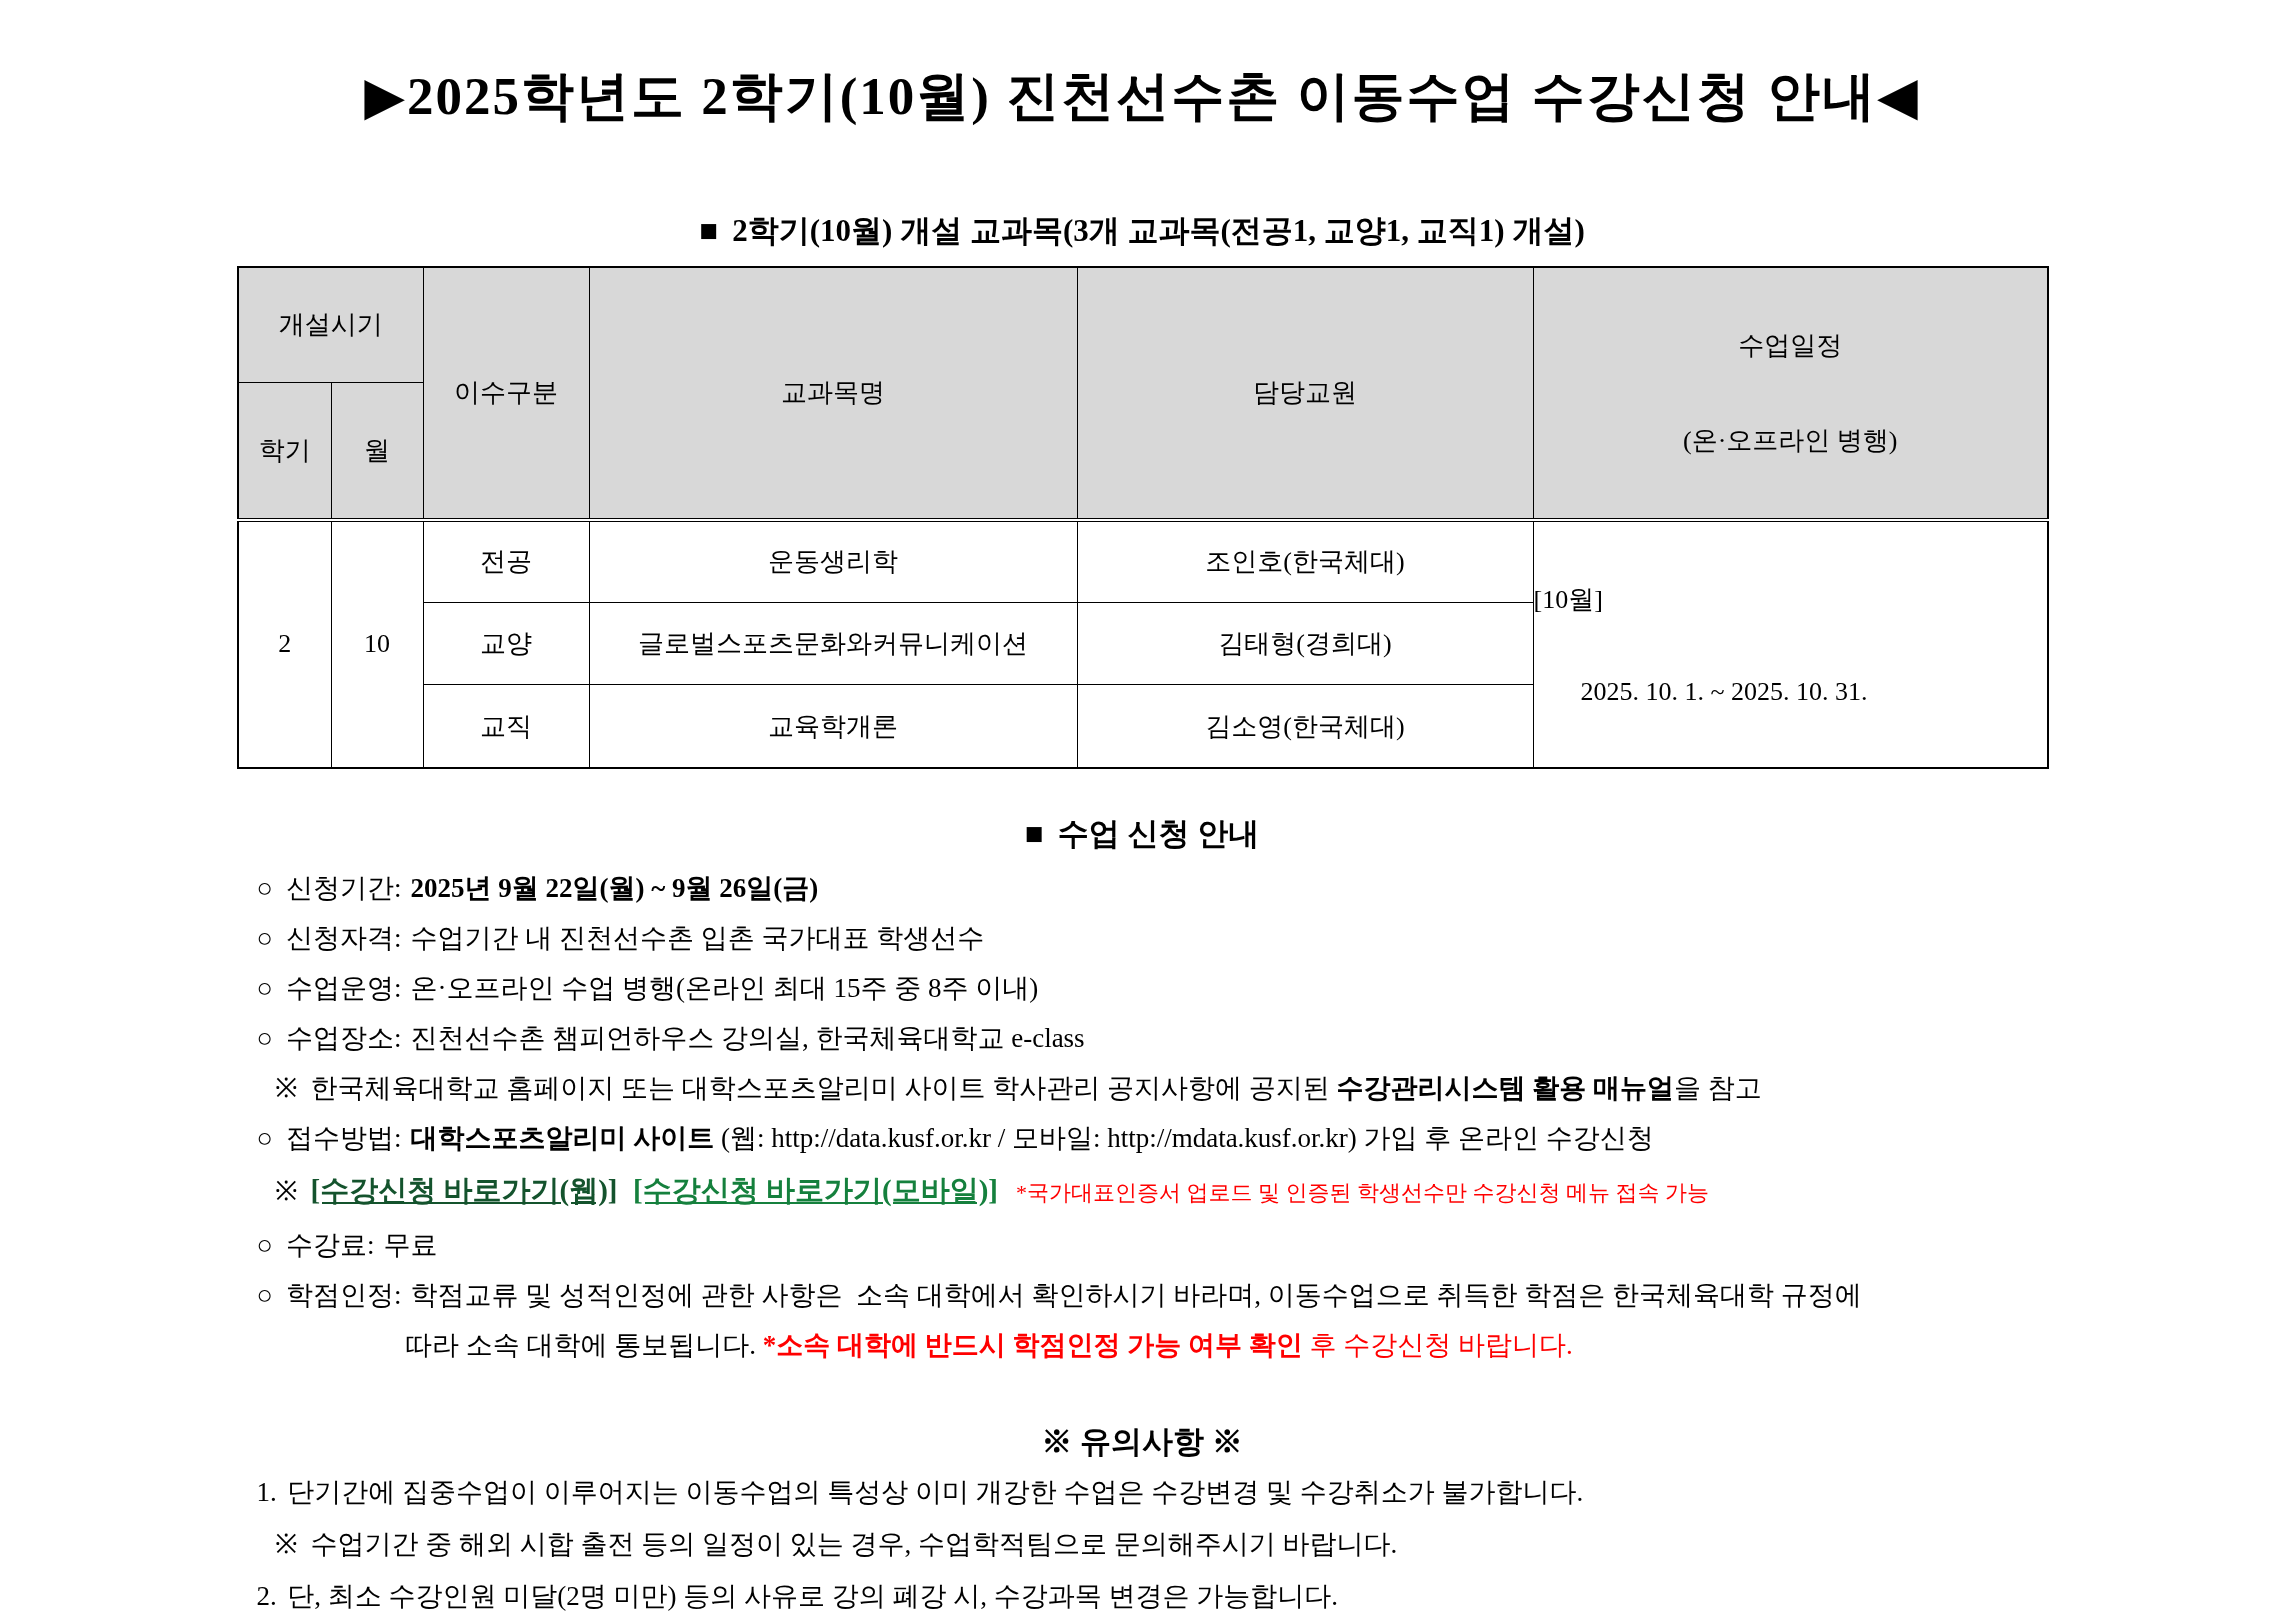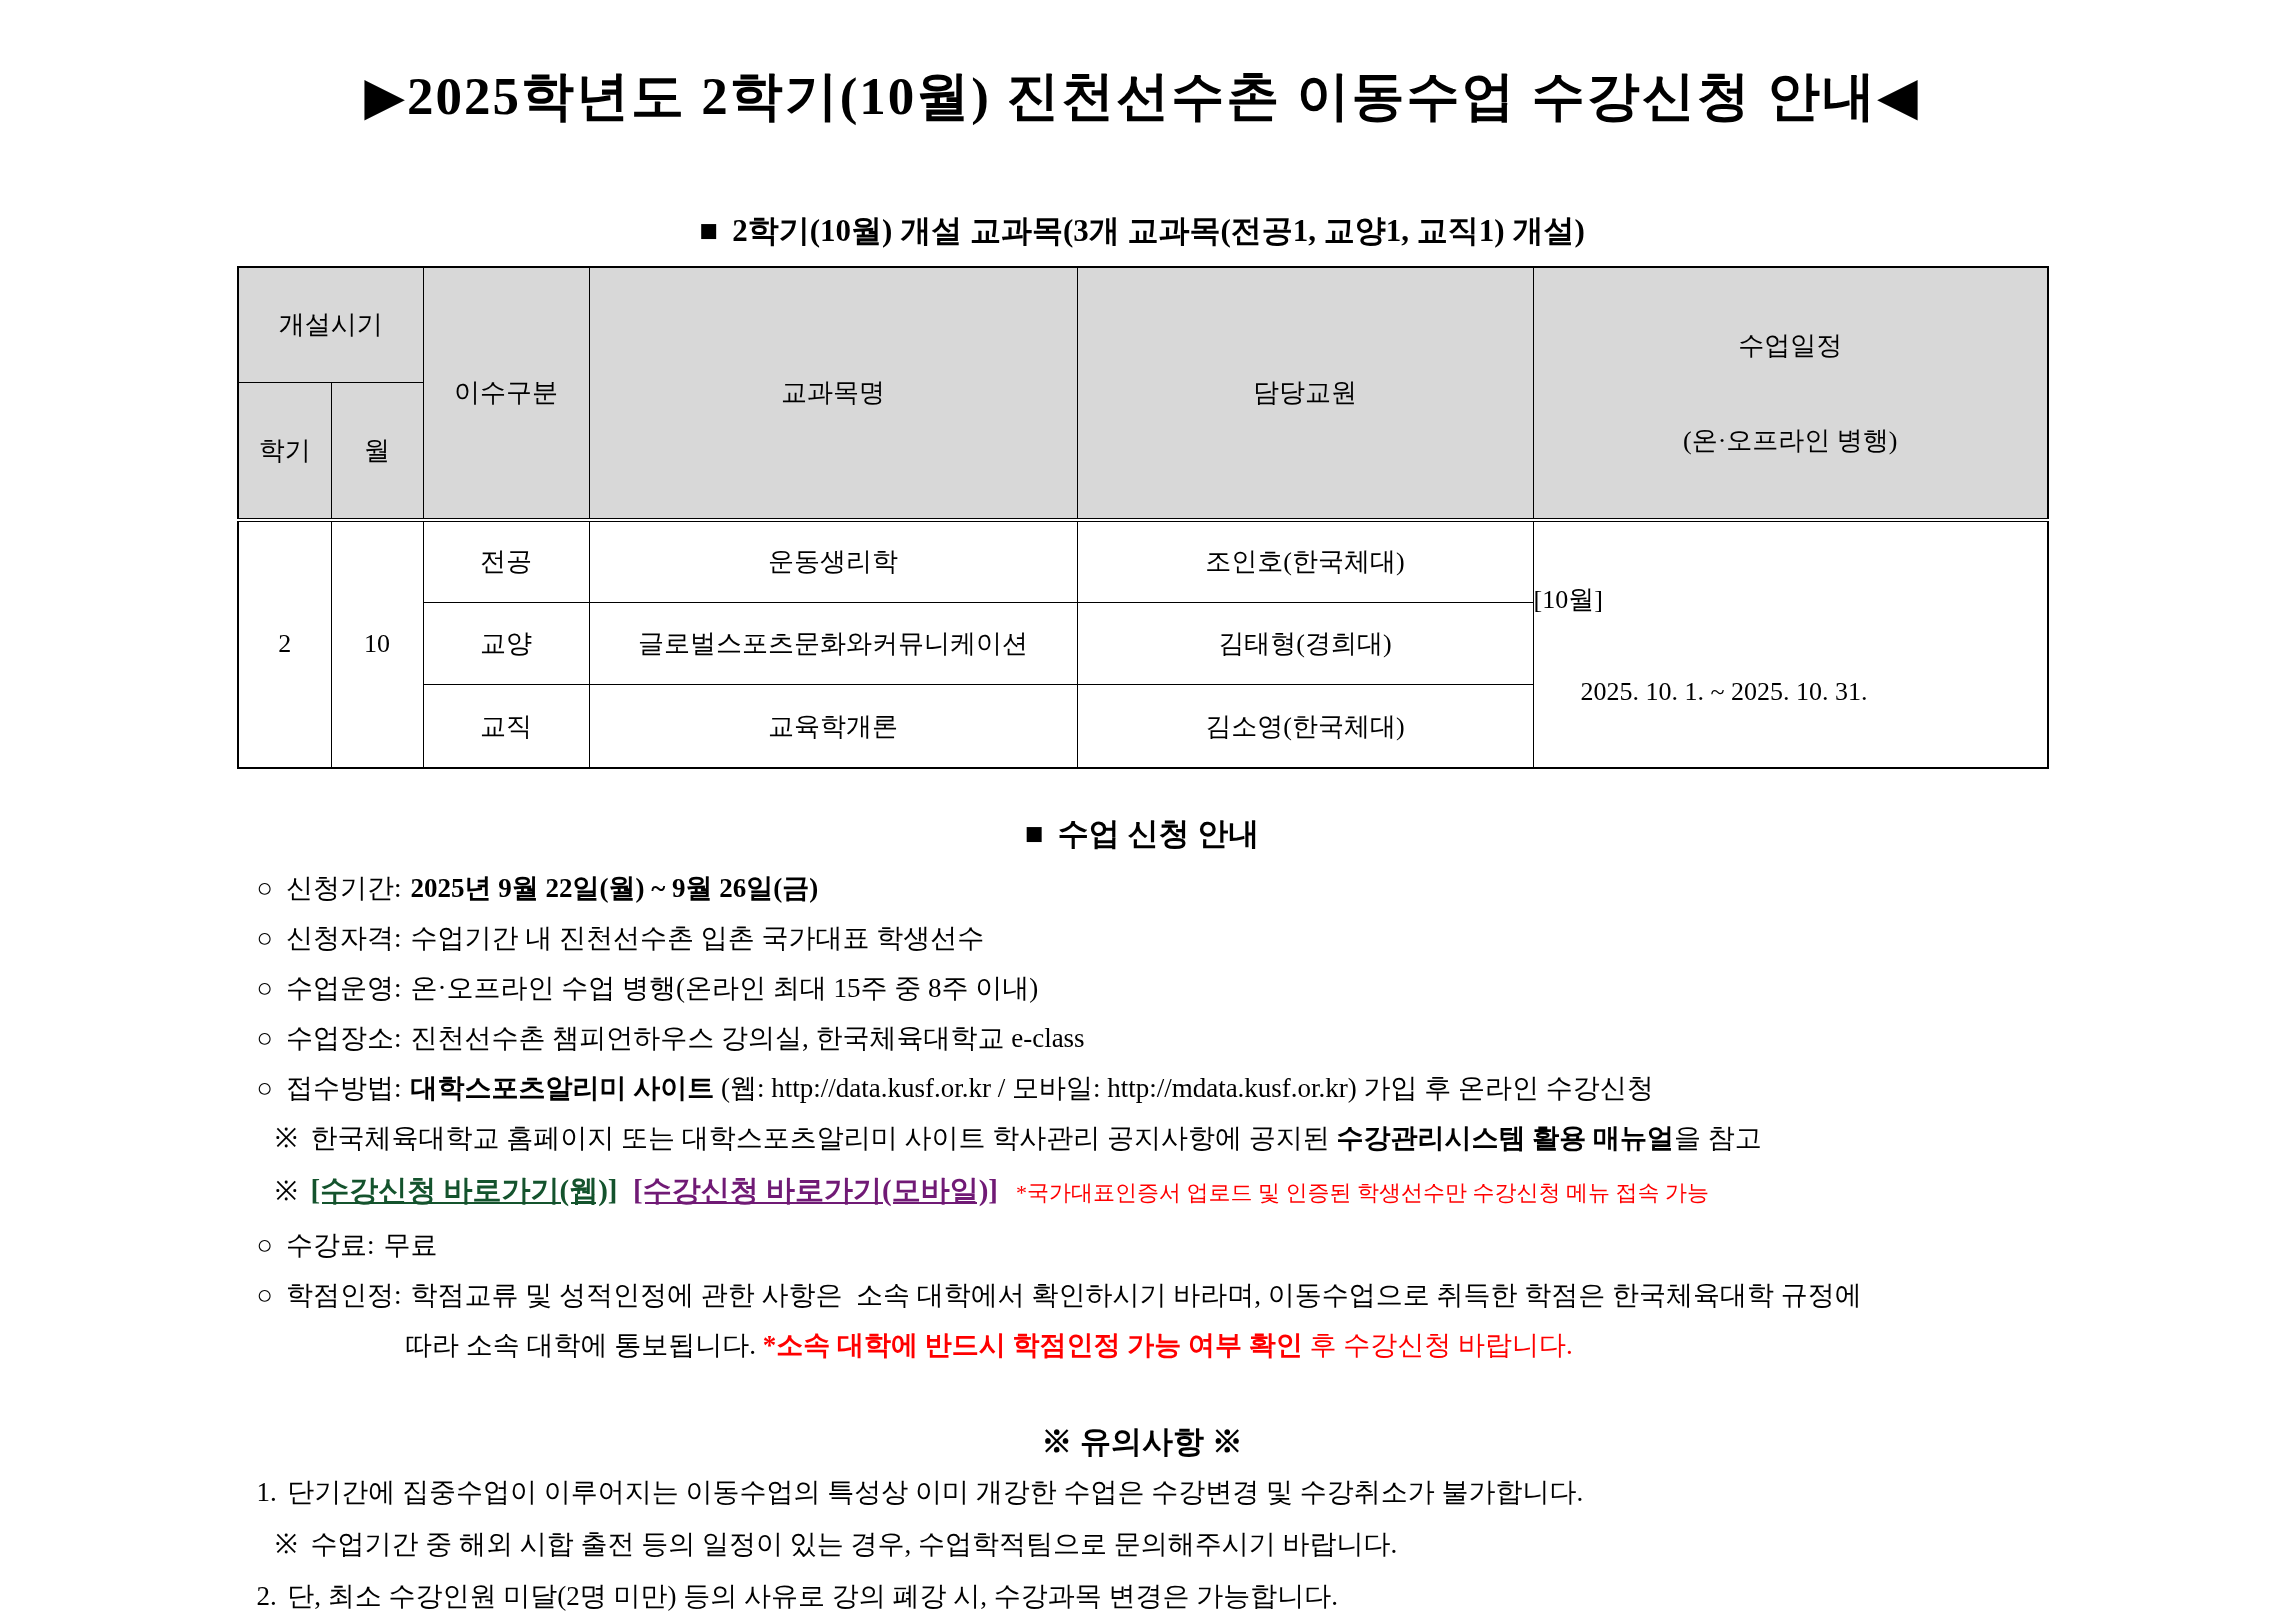--- a/index.html
+++ b/index.html
@@ -83,21 +83,21 @@
 
   
   .links-line { line-height: 55px; }
   .doc-link {
     font-size: 29px;
     font-weight: bold;
     text-decoration: underline;
     cursor: pointer;
   }
   .link-web { color: #14532d; margin-right: 15.6px; }
-  .link-mobile { color: #701a75; margin-right: 18px; }
+  .link-mobile { color: #15803d; margin-right: 18px; }
   .red-note-small {
     color: #ff0000;
     font-size: 22px;
   }
   .red { color: #ff0000; }
 
   
   .notes-list { margin-top: 5.2px; }
   .note-line {
     font-size: 27px;
@@ -169,23 +169,23 @@
 
   <div class="apply-list">
     <div class="line indent-1"><span class="bullet">○</span><span class="label">신청기간:</span><span class="b">2025년 9월 22일(월) ~ 9월 26일(금)</span></div>
 
     <div class="line indent-1"><span class="bullet">○</span><span class="label">신청자격:</span><span>수업기간 내 진천선수촌 입촌 국가대표 학생선수</span></div>
 
     <div class="line indent-1"><span class="bullet">○</span><span class="label">수업운영:</span><span>온·오프라인 수업 병행(온라인 최대 15주 중 8주 이내)</span></div>
 
     <div class="line indent-1"><span class="bullet">○</span><span class="label">수업장소:</span><span>진천선수촌 챔피언하우스 강의실, 한국체육대학교 e-class</span></div>
 
+    <div class="line indent-2"><span class="bullet">※</span><span>한국체육대학교 홈페이지 또는 대학스포츠알리미 사이트 학사관리 공지사항에 공지된 </span><span class="b">수강관리시스템 활용 매뉴얼</span><span>을 참고</span></div>
+
     <div class="line indent-1"><span class="bullet">○</span><span class="label">접수방법:</span><span class="b">대학스포츠알리미 사이트</span><span> (웹: http://data.kusf.or.kr / 모바일: http://mdata.kusf.or.kr) 가입 후 온라인 수강신청</span></div>
-
-    <div class="line indent-2"><span class="bullet">※</span><span>한국체육대학교 홈페이지 또는 대학스포츠알리미 사이트 학사관리 공지사항에 공지된 </span><span class="b">수강관리시스템 활용 매뉴얼</span><span>을 참고</span></div>
 
     <div class="line indent-2 links-line"><span class="bullet">※</span><a class="doc-link link-web">[수강신청 바로가기(웹)]</a><a class="doc-link link-mobile">[수강신청 바로가기(모바일)]</a><span class="red-note-small">*국가대표인증서 업로드 및 인증된 학생선수만 수강신청 메뉴 접속 가능</span></div>
 
     <div class="line indent-1"><span class="bullet">○</span><span class="label">수강료:</span><span>무료</span></div>
 
     <div class="line indent-1"><span class="bullet">○</span><span class="label">학점인정:</span><span>학점교류 및 성적인정에 관한 사항은  소속 대학에서 확인하시기 바라며, 이동수업으로 취득한 학점은 한국체육대학 규정에</span></div>
 
     <div class="line indent-wrap"><span>따라 소속 대학에 통보됩니다. </span><span class="red b">*소속 대학에 반드시 학점인정 가능 여부 확인</span><span class="red"> 후 수강신청 바랍니다.</span></div>
   </div>
 

